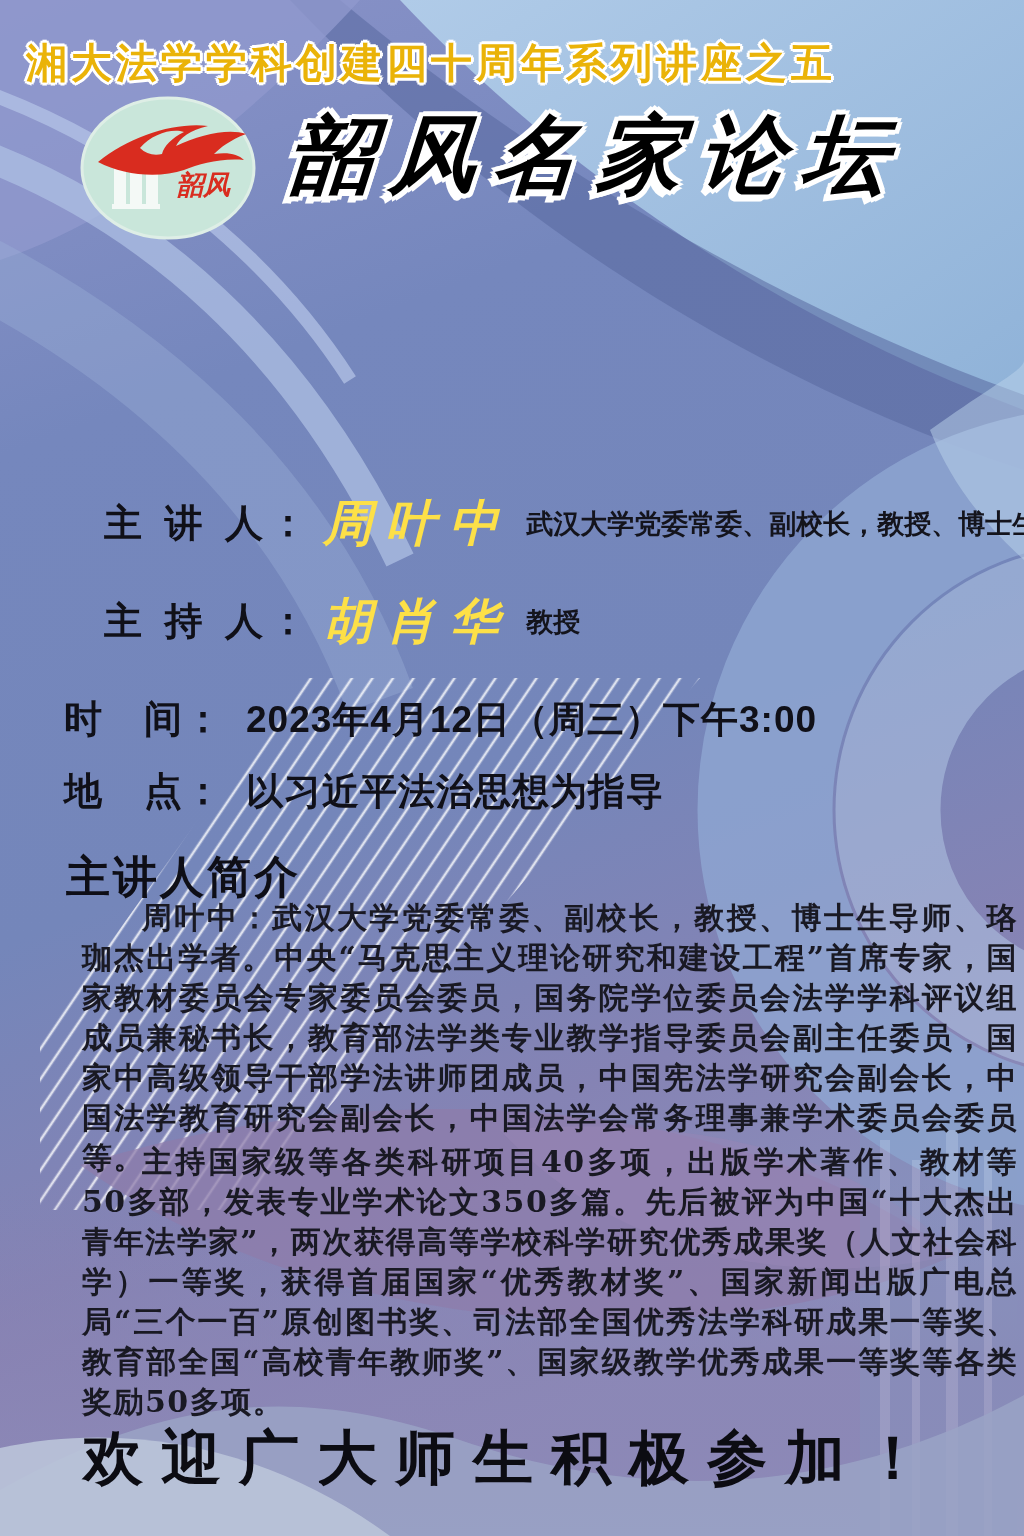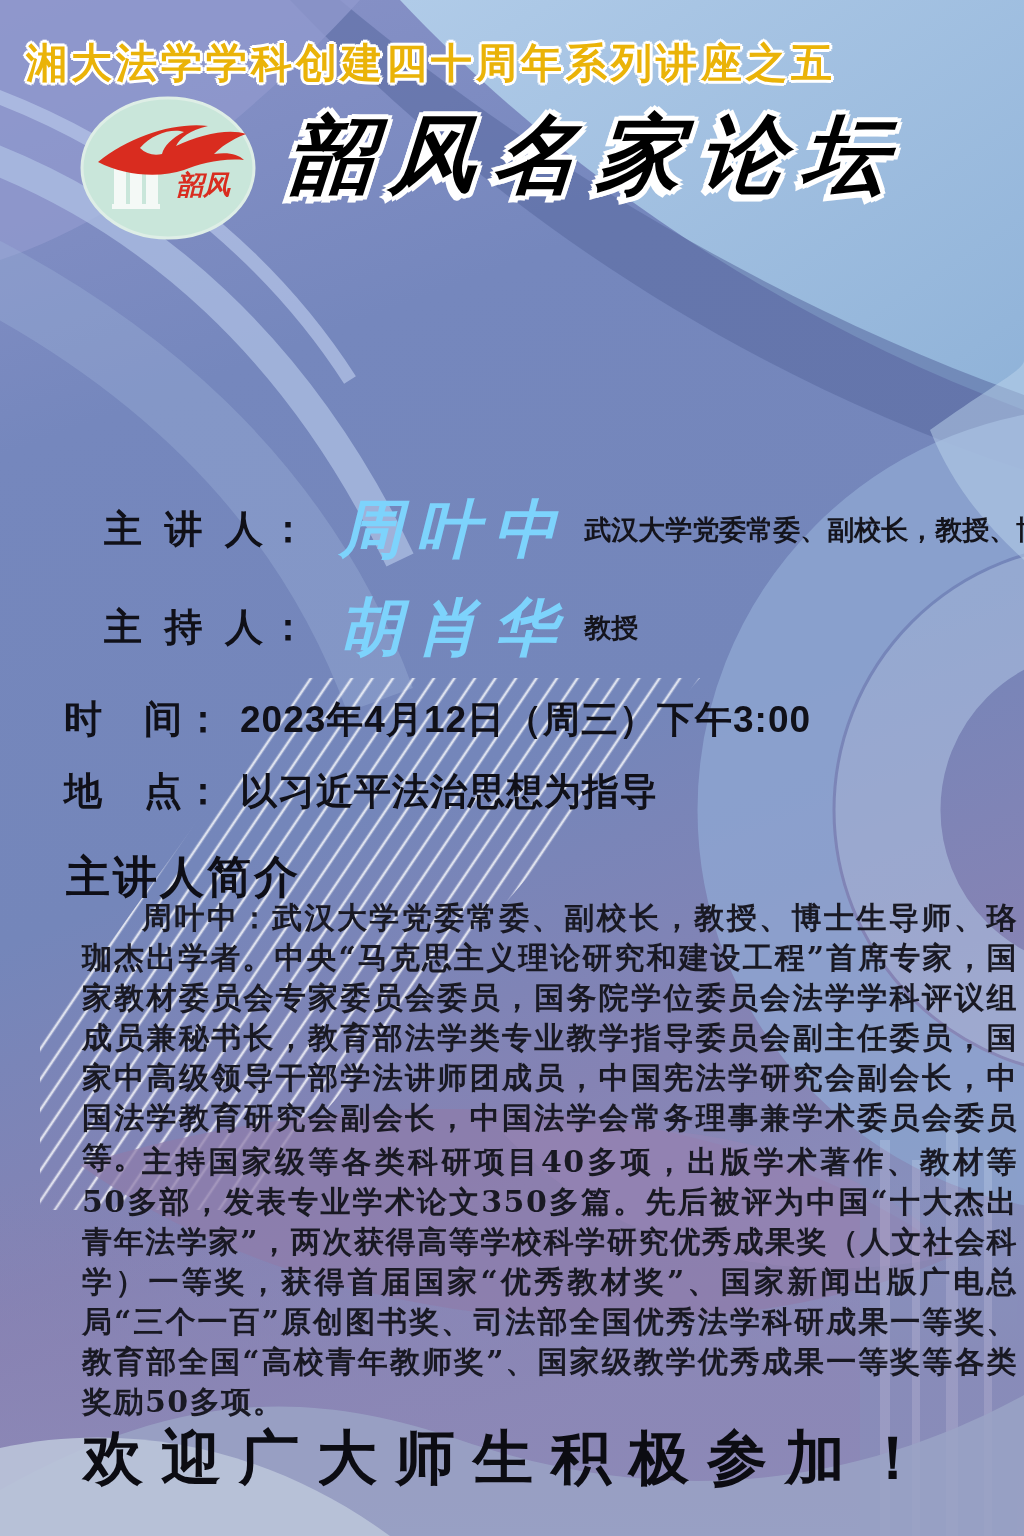--- a/index.html
+++ b/index.html
@@ -48,28 +48,28 @@
     font-size:67px;letter-spacing:3px;
     text-shadow:4px 4px 0 rgba(47,53,84,0.45);
     -webkit-text-stroke:2px #0a0a10;
     white-space:nowrap;
   }
   .main-title.l1{top:255px;}
   .main-title.l2{top:366px;letter-spacing:1px;}
 
   .person-row{left:64px;display:flex;align-items:center;white-space:nowrap;}
   .person-label{font-size:38px;color:#101018;letter-spacing:6px;margin-left:40px;}
-  .person-name{font-size:63px;color:#7dd3fc;letter-spacing:14px;margin-left:26px;line-height:1;}
+  .person-name{font-size:49px;color:#fde047;letter-spacing:14px;margin-left:10px;line-height:1;}
   .person-extra{font-size:27px;color:#14141c;margin-left:14px;letter-spacing:0px;}
   .row-speaker{top:498px;}
   .row-host{top:596px;}
 
   .info-row{left:64px;display:flex;align-items:baseline;white-space:nowrap;color:#101018;}
   .info-label{font-size:38px;letter-spacing:2px;}
-  .info-value{font-size:37px;margin-left:16px;letter-spacing:1px;}
+  .info-value{font-size:37px;margin-left:22px;letter-spacing:1px;}
   .row-time{top:694px;}
   .row-venue{top:766px;}
 
   .bio-heading{
     left:66px;top:848px;
     font-size:44px;color:#0e0e16;letter-spacing:3px;
   }
   .bio-p{
     left:54px;width:936px;
     font-size:30px;line-height:40px;letter-spacing:1.5px;

